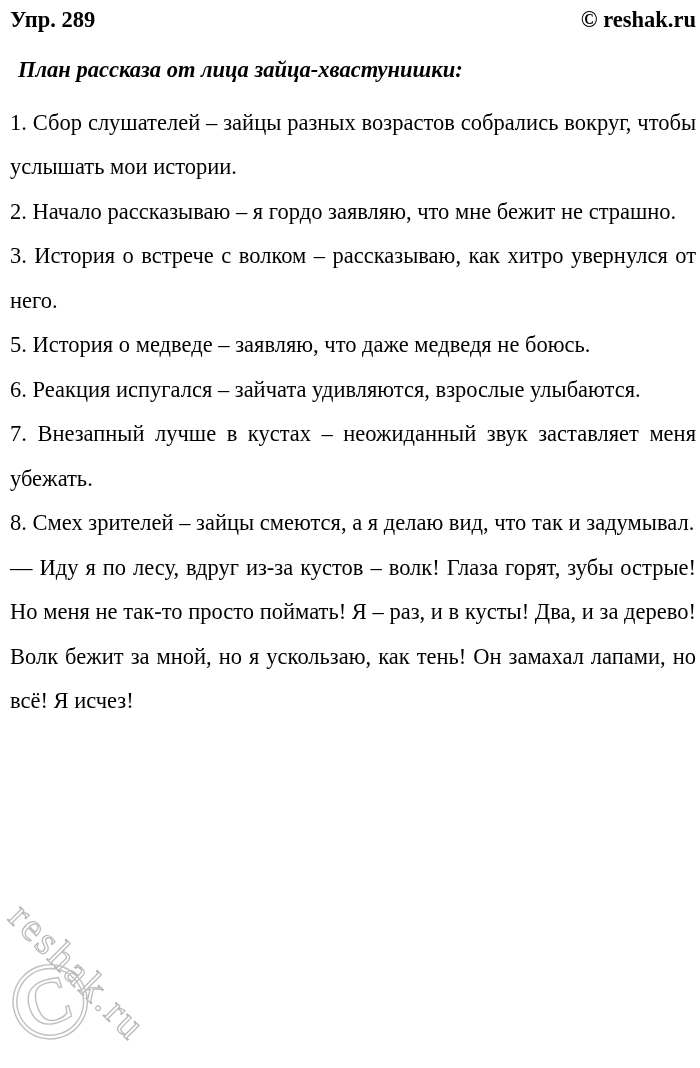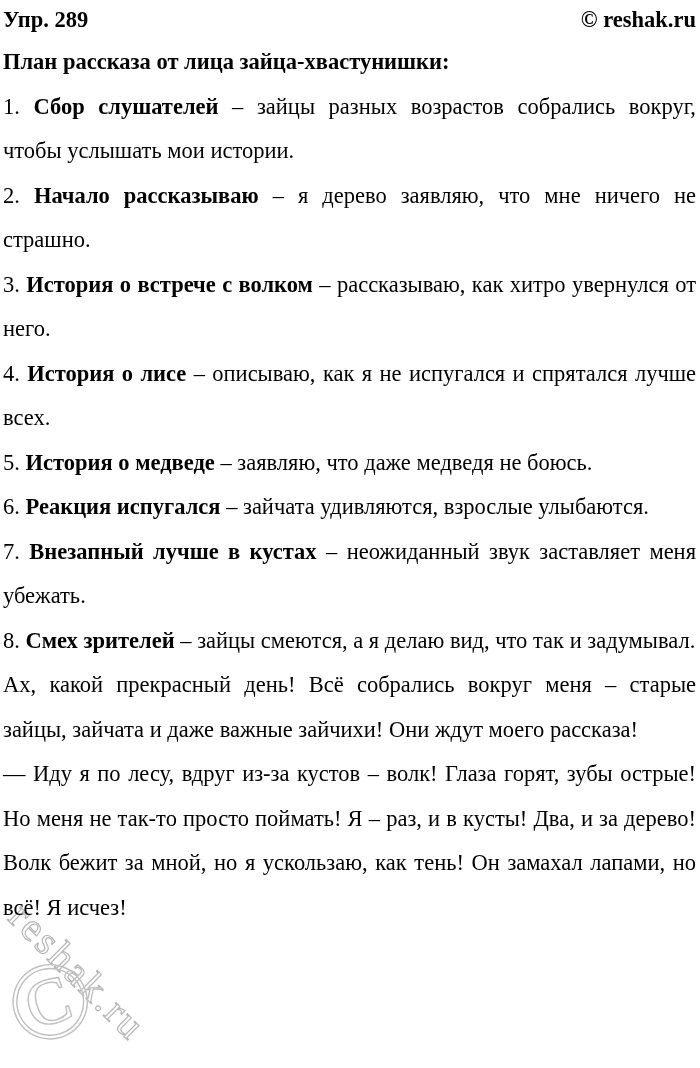--- a/index.html
+++ b/index.html
@@ -11,42 +11,43 @@
     color: #000000;
     font-family: "Liberation Serif", "DejaVu Serif", serif;
     font-size: 22.5px;
     line-height: 44.5px;
     overflow: hidden;
     position: relative;
   }
   .page {
     position: relative;
     z-index: 1;
-    padding: 0 4px 0 3px;
+    padding: 0 4px 0 10px;
   }
   .topbar {
     display: flex;
     justify-content: space-between;
     align-items: baseline;
     line-height: 40px;
   }
   .exercise { font-weight: bold; }
   .credit { font-weight: bold; }
   h2 {
-    margin: 0;
+    margin: 8px;
     font-size: 22.5px;
     line-height: 44.5px;
     font-weight: bold;
     text-align: left;
+    font-style: italic;
   }
   .para {
     margin: 0;
     text-align: justify;
   }
-  .plan-item b { font-weight: bold; margin-top: 38px; }
+  .plan-item b { font-weight: normal; margin-top: 38px; }
   
   .wm {
     position: absolute;
     z-index: 0;
     color: transparent;
     -webkit-text-stroke: 1.2px #b7b7b7;
     font-family: "Liberation Serif", "DejaVu Serif", serif;
     pointer-events: none;
     user-select: none;
   }
@@ -79,28 +80,26 @@
 
   <div class="topbar">
     <span class="exercise">Упр. 289</span>
     <span class="credit">© reshak.ru</span>
   </div>
 
   <h2>План рассказа от лица зайца-хвастунишки:</h2>
 
   <div>
       <p class="para plan-item"><span>1. </span><b>Сбор слушателей</b><span> – зайцы разных возрастов собрались вокруг, чтобы услышать мои истории.</span></p>
-      <p class="para plan-item"><span>2. </span><b>Начало рассказываю</b><span> – я дерево заявляю, что мне ничего не страшно.</span></p>
+      <p class="para plan-item"><span>2. </span><b>Начало рассказываю</b><span> – я гордо заявляю, что мне бежит не страшно.</span></p>
       <p class="para plan-item"><span>3. </span><b>История о встрече с волком</b><span> – рассказываю, как хитро увернулся от него.</span></p>
-      <p class="para plan-item"><span>4. </span><b>История о лисе</b><span> – описываю, как я не испугался и спрятался лучше всех.</span></p>
       <p class="para plan-item"><span>5. </span><b>История о медведе</b><span> – заявляю, что даже медведя не боюсь.</span></p>
       <p class="para plan-item"><span>6. </span><b>Реакция испугался</b><span> – зайчата удивляются, взрослые улыбаются.</span></p>
       <p class="para plan-item"><span>7. </span><b>Внезапный лучше в кустах</b><span> – неожиданный звук заставляет меня убежать.</span></p>
       <p class="para plan-item"><span>8. </span><b>Смех зрителей</b><span> – зайцы смеются, а я делаю вид, что так и задумывал.</span></p>
     </div>
 
 
   <div>
-      <p class="para">Ах, какой прекрасный день! Всё собрались вокруг меня – старые зайцы, зайчата и даже важные зайчихи! Они ждут моего рассказа!</p>
       <p class="para">— Иду я по лесу, вдруг из-за кустов – волк! Глаза горят, зубы острые! Но меня не так-то просто поймать! Я – раз, и в кусты! Два, и за дерево! Волк бежит за мной, но я ускользаю, как тень! Он замахал лапами, но всё! Я исчез!</p>
     </div>
 
 </div>
 
 </body></html>

